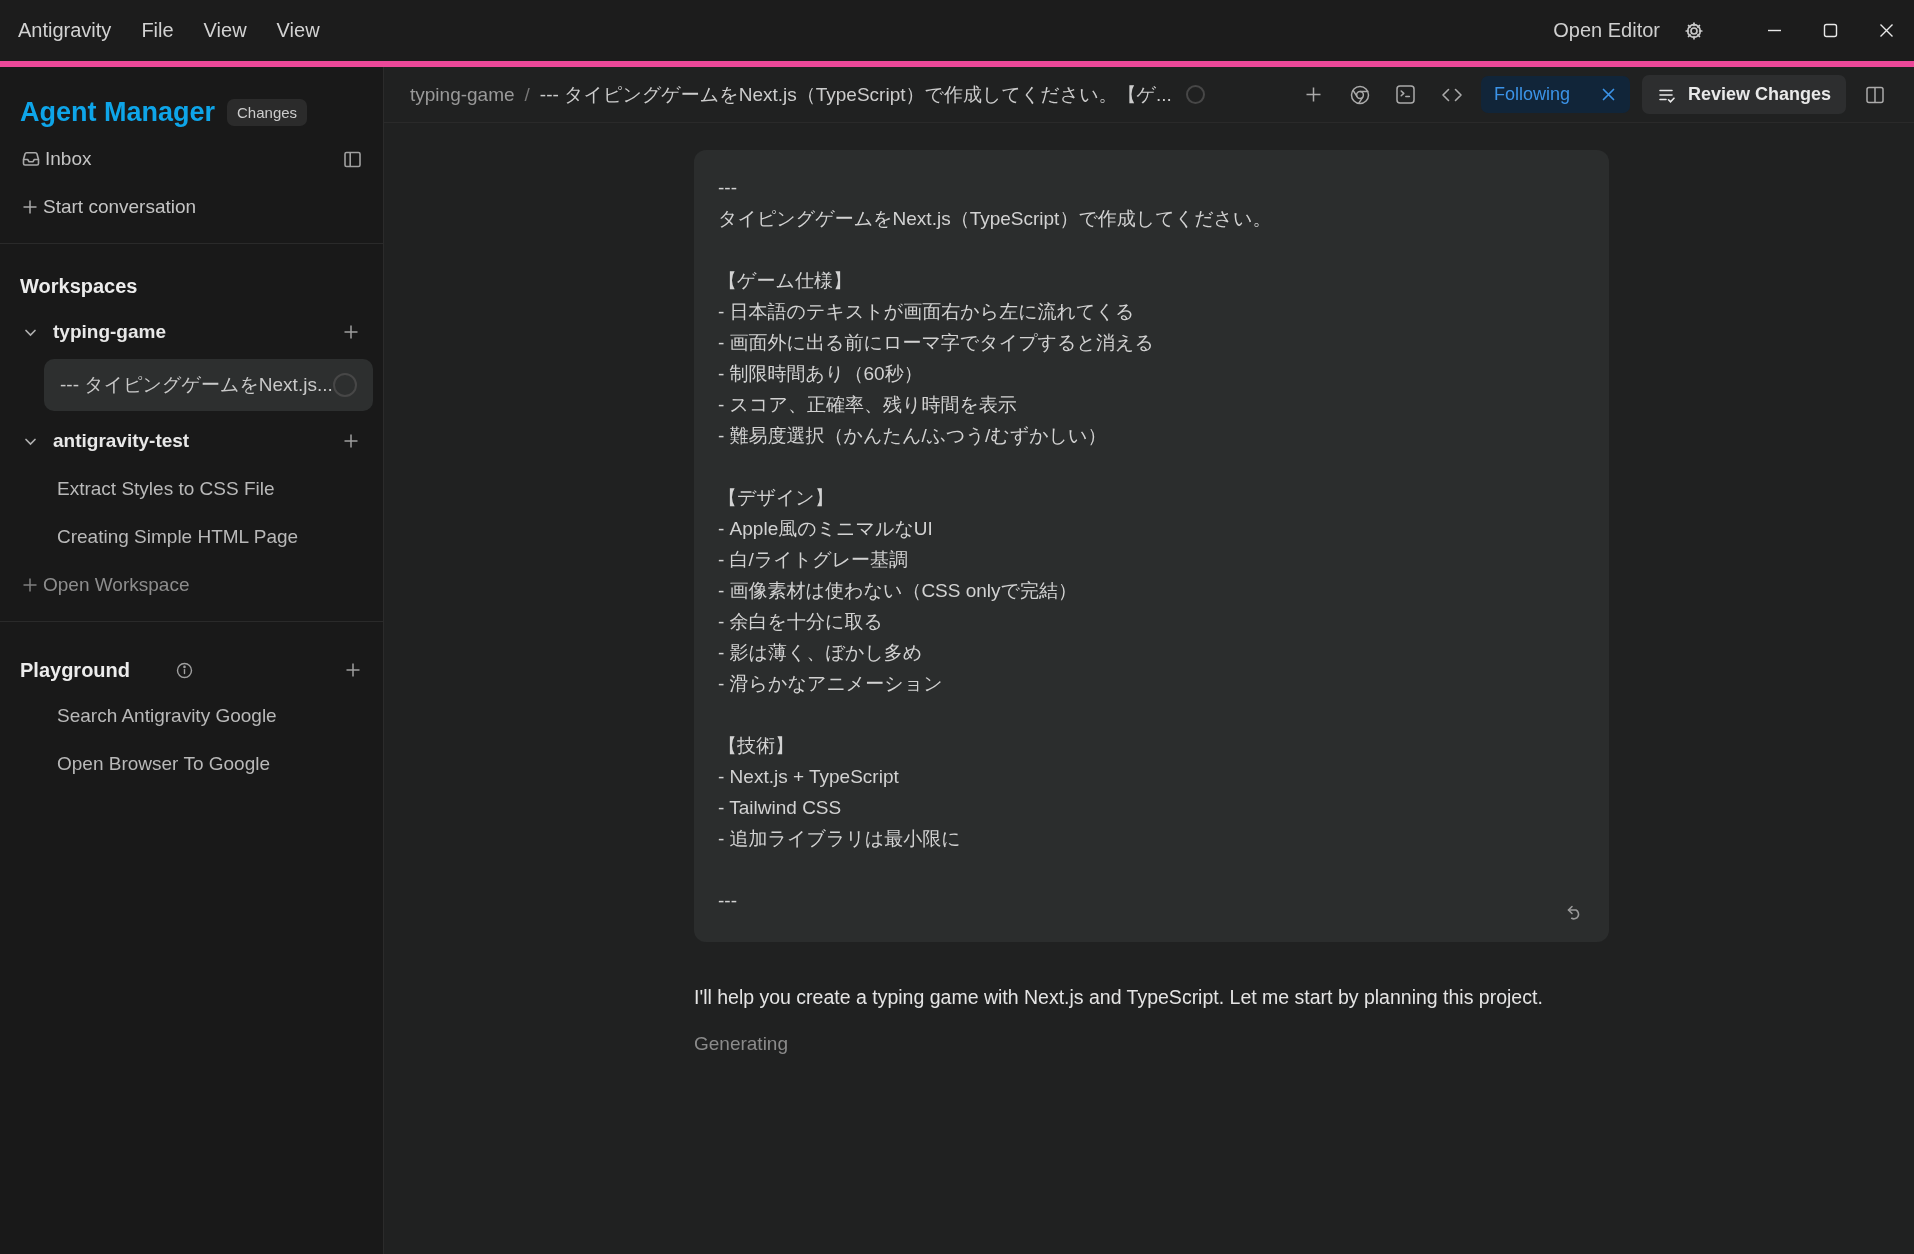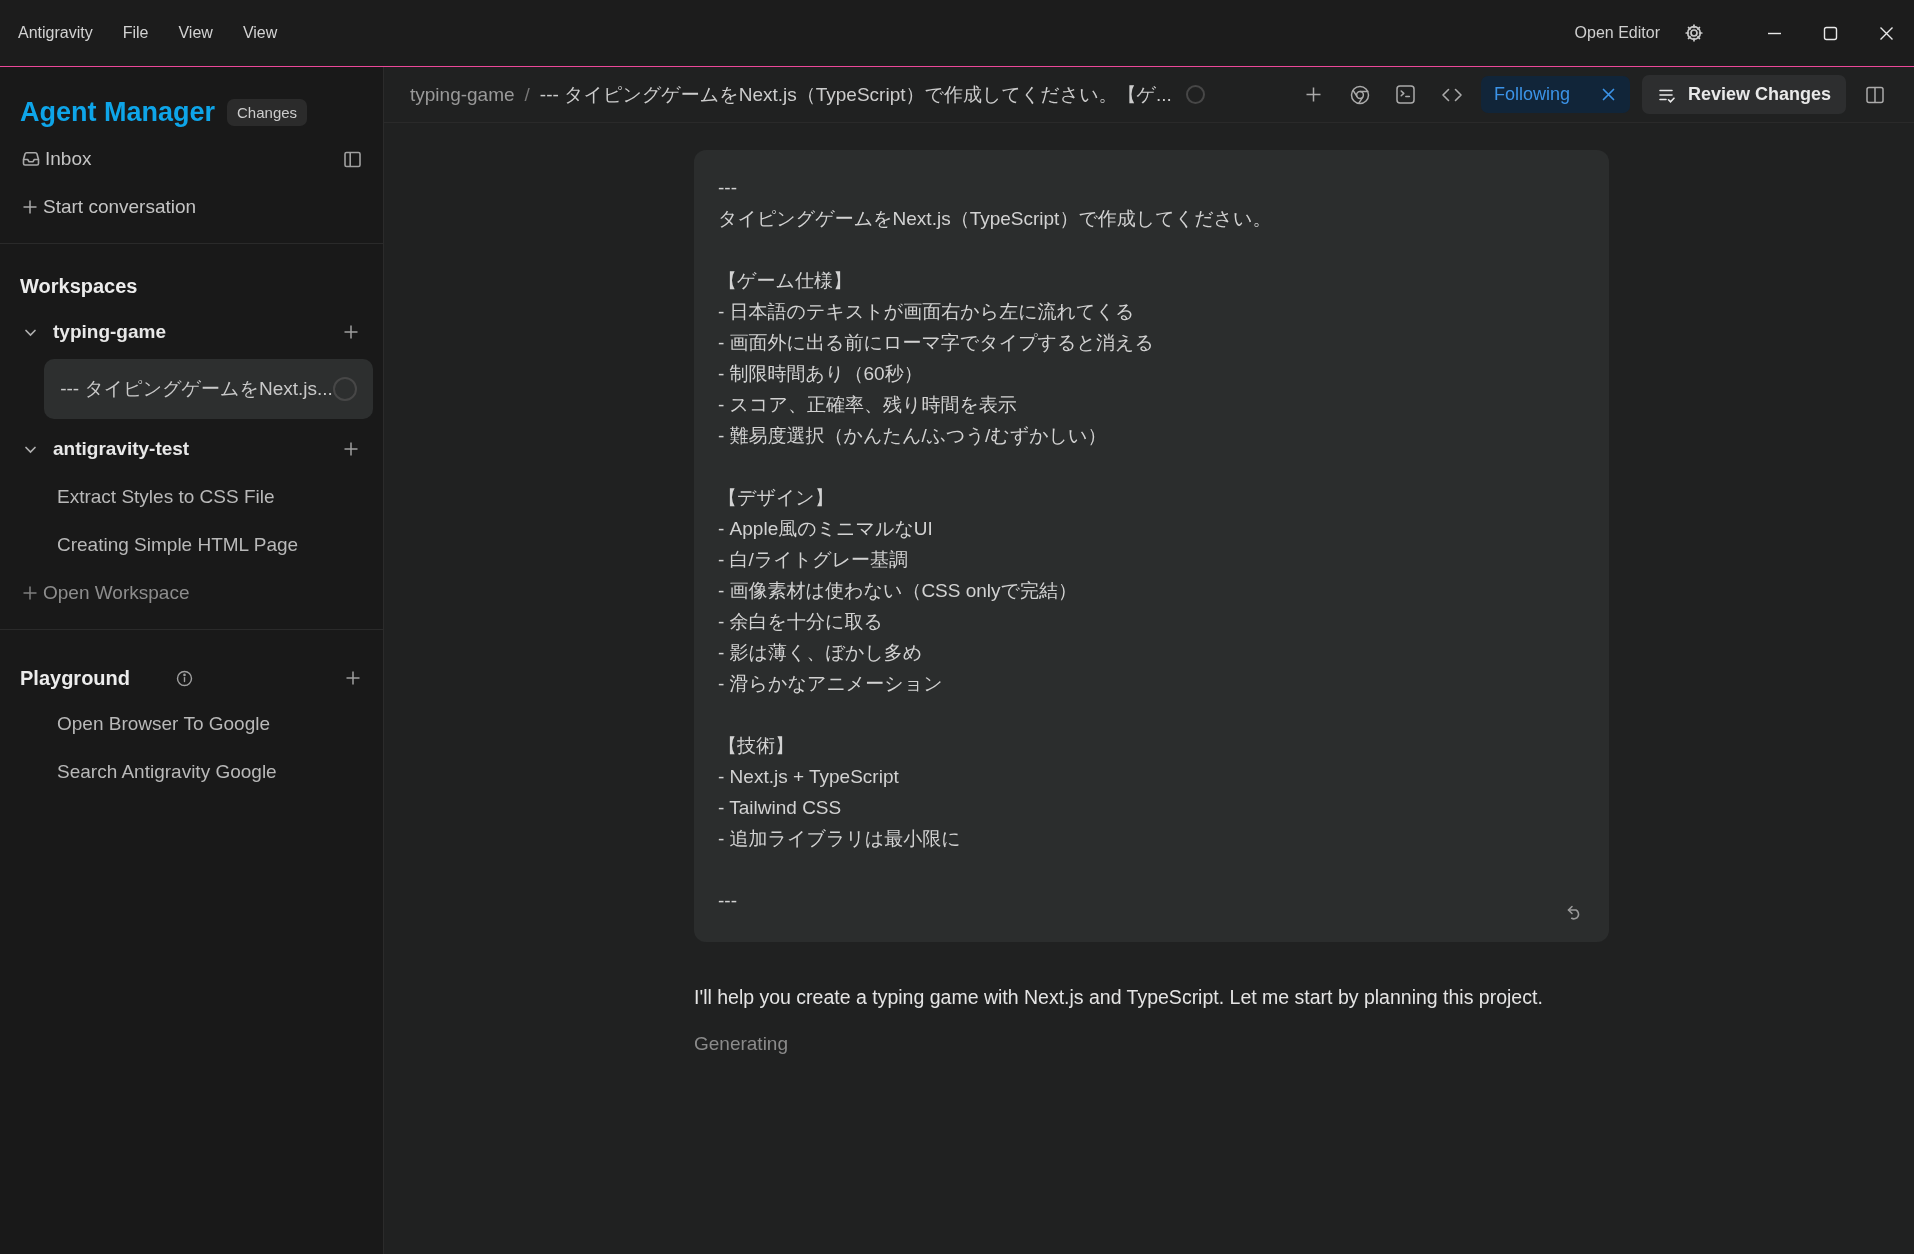--- a/index.html
+++ b/index.html
@@ -8,23 +8,23 @@
     font-family: "Liberation Sans", "DejaVu Sans", sans-serif;
     background: #202121;
     color: #cfcfcf;
     -webkit-font-smoothing: antialiased;
   }
   .window { width: 1914px; height: 1254px; display: flex; flex-direction: column; }
 
   
   .titlebar {
     height: 67px; flex: 0 0 67px;
-    background: #1c1c1c; border-bottom: 1px solid #ec4899;
+    background: #1c1c1c; border-bottom: 6px solid #ec4899;
     display: flex; align-items: center; justify-content: space-between;
-    font-size: 16px; color: #d2d2d2;
+    font-size: 20px; color: #d2d2d2;
   }
   .menus { display: flex; align-items: center; gap: 30px; padding-left: 18px; }
   .menu-item { cursor: default; }
   .titlebar-right { display: flex; align-items: center; }
   .open-editor { color: #cfcfcf; margin-right: 22px; }
   .gear { color: #c8c8c8; margin-right: 40px; display: flex; align-items: center; }
   .win-controls { display: flex; align-items: stretch; height: 67px; }
   .win-btn { width: 56px; display: flex; align-items: center; justify-content: center; color: #e8e8e8; }
 
   
@@ -49,22 +49,22 @@
   .sb-row .icon { color: #a9a9a9; display: flex; align-items: center; }
   .sb-row .trail { margin-left: auto; color: #a0a0a0; display: flex; }
   .sb-divider { border: none; border-top: 1px solid #2a2a2a; margin: 12px 0; }
   .sb-section { padding: 0 20px; height: 44px; display: flex; align-items: center; margin-top: 8px; text-align: center; }
   .sb-section-label { font-size: 20px; font-weight: 700; color: #ececec; }
   .ws-row { height: 48px; display: flex; align-items: center; gap: 14px; padding: 0 22px; cursor: pointer; }
   .ws-row .chev { color: #b0b0b0; display: flex; }
   .ws-name { font-weight: 700; color: #e8e8e8; }
   .ws-row .plus-trail, .sb-section .plus-trail { margin-left: auto; color: #9f9f9f; display: flex; cursor: pointer; }
   .conv-active {
-    margin: 3px 10px 6px 44px; height: 60px; border-radius: 10px;
-    background: #2d2f2f; display: flex; align-items: center; justify-content: center;
+    margin: 3px 10px 6px 44px; height: 52px; border-radius: 10px;
+    background: #2d2f2f; display: flex; align-items: center; justify-content: space-between;
     padding: 0 16px; color: #c9c9c9; cursor: pointer;
   }
   .conv-row { height: 48px; display: flex; align-items: center; padding-left: 57px; color: #b9b9b9; cursor: pointer; }
   .dim-row { color: #8d8d8d; }
   .dim-row .icon { color: #7f7f7f; }
   .info-icon { color: #9f9f9f; margin-left: 10px; display: flex; }
 
   .spinner {
     width: 24px; height: 24px; border-radius: 50%;
     border: 2.5px solid #474747; flex: 0 0 auto;
@@ -270,24 +270,24 @@
           </svg>
         </span>
         <span class="plus-trail">
           <svg width="20" height="20" viewBox="0 0 20 20" stroke="currentColor" stroke-width="1.5">
               <path d="M10 3.5 v13 M3.5 10 h13"></path>
             </svg>
         </span>
       </div>
 
       <div class="conv-row">
+        <span>Search Antigravity Google</span>
+      </div>
+      <div class="conv-row">
         <span>Open Browser To Google</span>
-      </div>
-      <div class="conv-row">
-        <span>Search Antigravity Google</span>
       </div>
     </aside>
 
     <main class="main">
       <div class="main-header">
         <div class="breadcrumb">
           <span class="crumb-ws">typing-game</span>
           <span class="crumb-sep">/</span>
           <span class="crumb-title">--- タイピングゲームをNext.js（TypeScript）で作成してください。【ゲ...</span>
           <span class="spinner small"></span>

